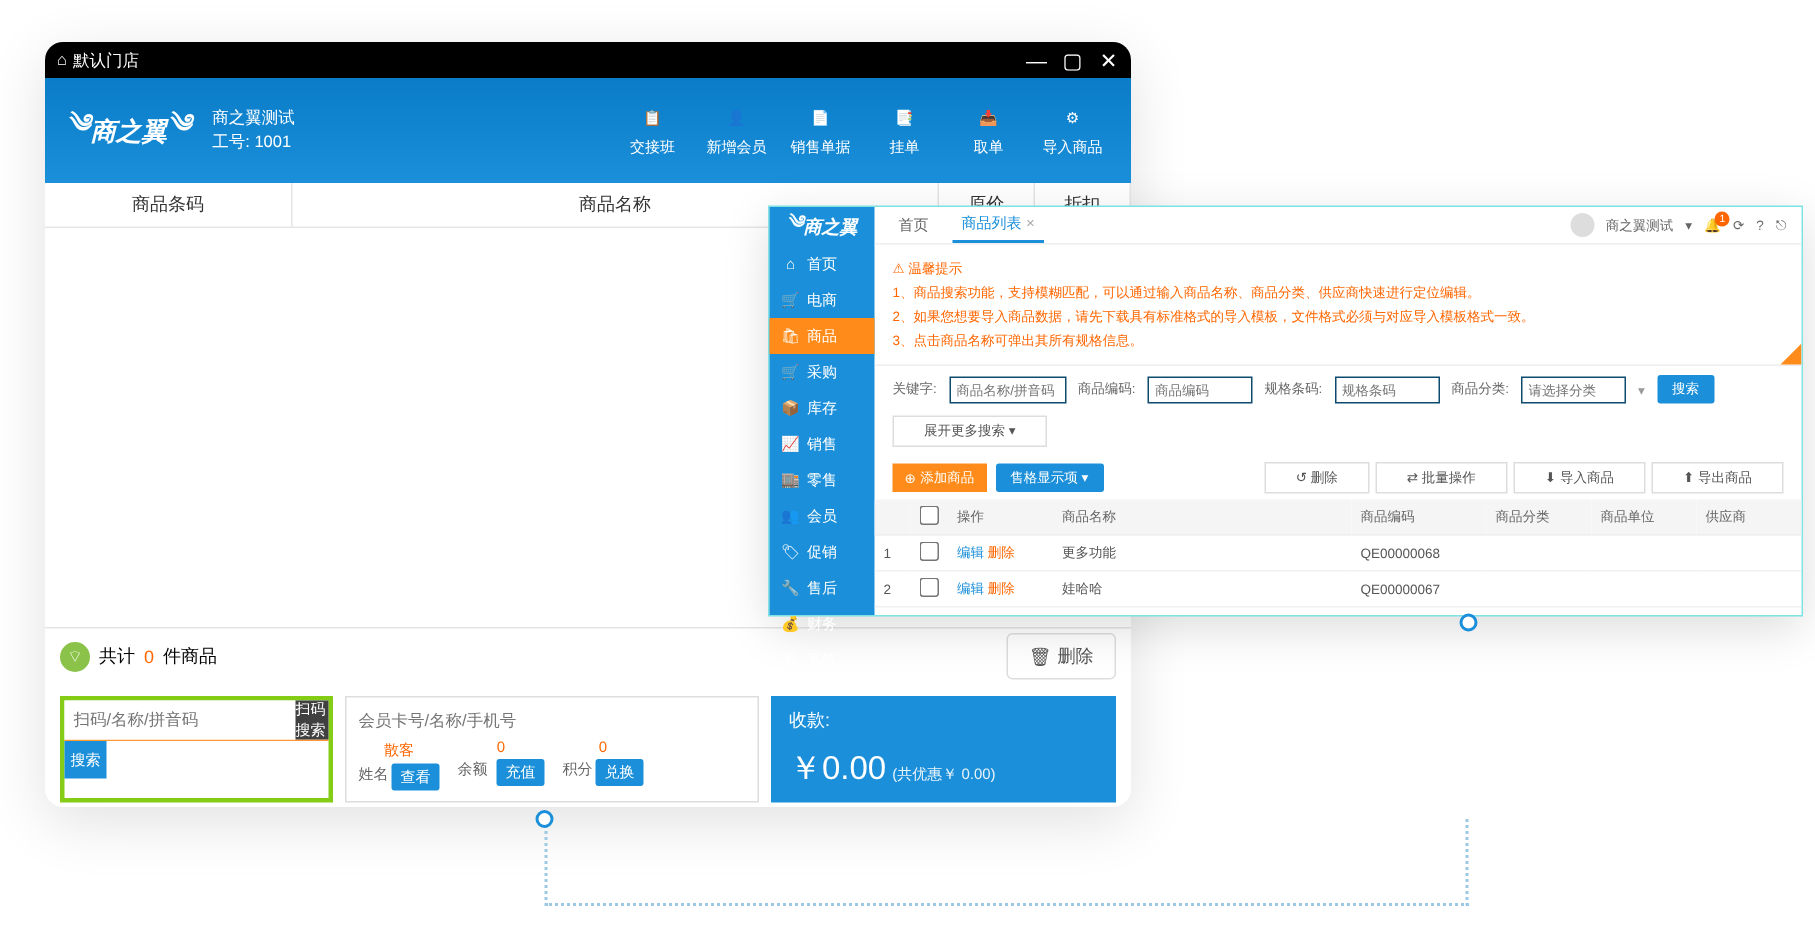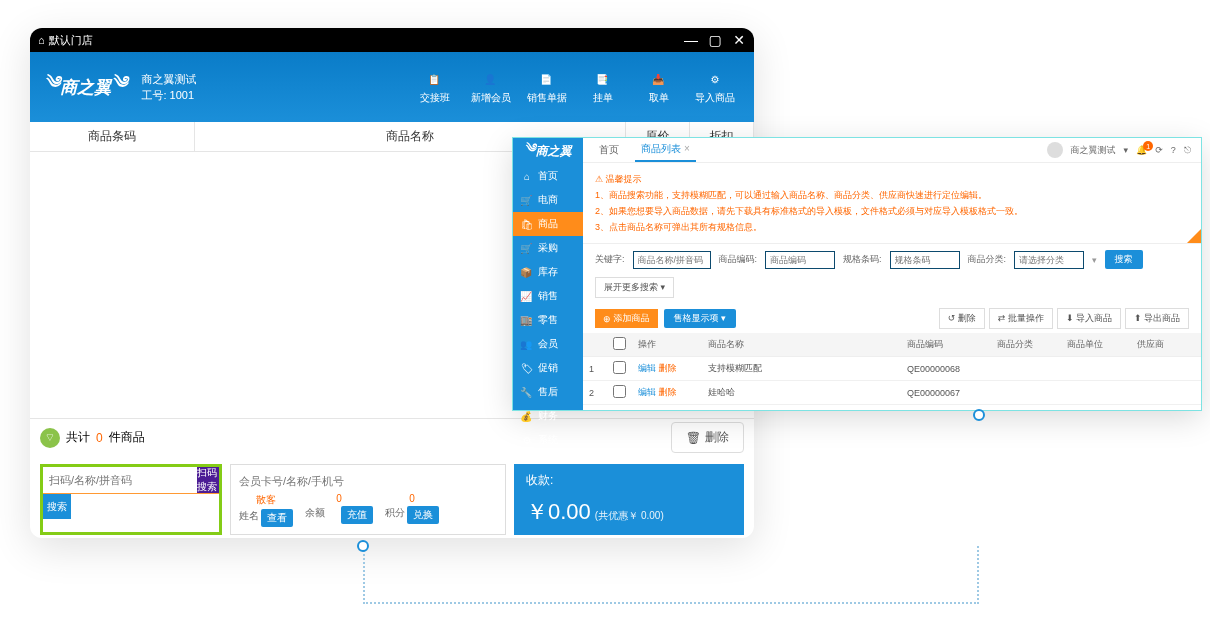--- a/index.html
+++ b/index.html
@@ -20,21 +20,21 @@
 .table-body{height:266px;background:#fff}
 .summary{height:38px;display:flex;align-items:center;padding:0 10px;border-top:1px solid #e5e5e5;font-size:12px}
 .summary-left{display:flex;align-items:center;gap:6px}
 .wifi-ico{width:20px;height:20px;border-radius:50%;background:#8bc34a;display:flex;align-items:center;justify-content:center;color:#fff;font-size:11px}
 .orange{color:#ff6600}
 .del-btn{margin-left:auto;border:1px solid #ddd;padding:6px 14px;border-radius:4px;cursor:pointer;display:flex;align-items:center;gap:4px;font-size:12px;color:#555}
 .bottom{display:flex;gap:8px;padding:8px 10px}
 .scan-box{width:182px;border:3px solid #84cc16}
 .scan-row{display:flex;height:26px}
 .scan-input{flex:1;border:none;padding:0 6px;font-size:11px;outline:none}
-.scan-btn{width:28px;background:#4c1d95;color:#fff;font-size:10px;display:flex;align-items:center;justify-content:center;cursor:pointer}
+.scan-btn{width:28px;background:#404040;color:#fff;font-size:10px;display:flex;align-items:center;justify-content:center;cursor:pointer}
 .scan-btn.blue{background:#1b8fd9}
 .member-box{flex:1;border:1px solid #ddd;padding:6px 8px}
 .member-input{width:100%;border:none;font-size:11px;outline:none;margin-bottom:6px}
 .member-row{display:flex;gap:12px;font-size:10px;color:#666}
 .member-item{display:flex;flex-direction:column;align-items:center;gap:2px}
 .member-item .val{color:#ff6600}
 .mini-btn{background:#1b8fd9;color:#fff;padding:2px 6px;border-radius:2px;font-size:10px;cursor:pointer}
 .pay-box{width:230px;background:#1b8fd9;color:#fff;padding:8px 12px}
 .pay-title{font-size:12px}
 .pay-amount{font-size:22px;margin-top:8px}
@@ -52,21 +52,21 @@
 .tab.active{color:#1b8fd9;border-bottom:2px solid #1b8fd9}
 .tab .x{margin-left:3px;color:#aaa}
 .tips{padding:8px 12px;font-size:9px;color:#ff6600;line-height:16px;position:relative;border-bottom:1px solid #eee}
 .tips-title{color:#ff6600;font-weight:normal}
 .tips-corner{position:absolute;right:0;bottom:0;width:0;height:0;border-left:14px solid transparent;border-bottom:14px solid #ff8c1a}
 .search-row{display:flex;align-items:center;gap:8px;padding:6px 12px;font-size:9px;color:#666;flex-wrap:wrap}
 .search-row label{white-space:nowrap}
 .sr-input{border:1px solid #0c4a6e;height:18px;padding:0 4px;font-size:9px;width:70px}
 .sr-input.w{width:78px}
 .btn-blue{background:#1b8fd9;color:#fff;padding:3px 10px;border-radius:2px;cursor:pointer;border:none;font-size:9px}
-.btn-white{background:#fff;border:1px solid #ddd;padding:3px 8px;cursor:pointer;font-size:9px;color:#555}
+.btn-white{background:#fff;border:1px solid #ddd;padding:3px 20px;cursor:pointer;font-size:9px;color:#555}
 .action-row{display:flex;align-items:center;gap:6px;padding:4px 12px}
 .btn-orange{background:#ff8c1a;color:#fff;padding:3px 8px;cursor:pointer;border:none;font-size:9px;display:inline-flex;align-items:center;gap:3px}
 .action-right{margin-left:auto;display:flex;gap:4px}
 .ptable{width:100%;border-collapse:collapse;font-size:9px}
 .ptable th{background:#f5f5f5;padding:4px 6px;color:#666;font-weight:normal;text-align:left;border-bottom:1px solid #eee}
 .ptable td{padding:4px 6px;border-bottom:1px solid #f0f0f0;color:#555}
 .link{color:#1b8fd9;cursor:pointer}
 .link.r{color:#ff6600}
 .topbar{position:absolute;right:10px;top:4px;display:flex;align-items:center;gap:8px;font-size:9px;color:#666}
 .avatar{width:16px;height:16px;border-radius:50%;background:#ddd}
@@ -164,21 +164,21 @@
       <div class="member-row" id="mrow">
           <div class="member-item">
             <span class="val">散客</span>
             <div style="display:flex;gap:2px">
               <span>姓名</span>
               <span class="mini-btn">查看</span>
             </div>
           </div>
           <div class="member-item">
             <span class="val">0</span>
-            <div style="display:flex;gap:16px">
+            <div style="display:flex;gap:6px">
               <span>余额</span>
               <span class="mini-btn">充值</span>
             </div>
           </div>
           <div class="member-item">
             <span class="val">0</span>
             <div style="display:flex;gap:2px">
               <span>积分</span>
               <span class="mini-btn">兑换</span>
             </div>
@@ -306,21 +306,21 @@
             <th style="width: 70px;">商品分类</th>
             <th style="width: 70px;">商品单位</th>
             <th style="width: 70px;">供应商</th>
           </tr>
         </thead>
       <tbody id="ptb">
           <tr>
             <td>1</td>
             <td><input type="checkbox" style=""></td>
             <td><span class="link">编辑</span> <span class="link r">删除</span></td>
-            <td>支持模糊匹配</td>
+            <td>更多功能</td>
             <td>QE00000068</td>
             <td></td>
             <td></td>
             <td></td>
           </tr>
           <tr>
             <td>2</td>
             <td><input type="checkbox" style=""></td>
             <td><span class="link">编辑</span> <span class="link r">删除</span></td>
             <td>娃哈哈</td>

